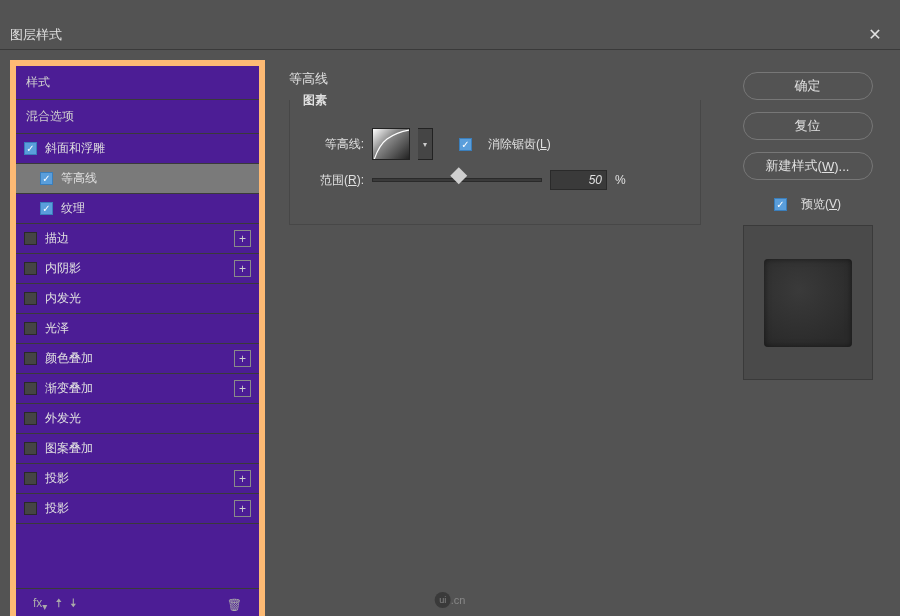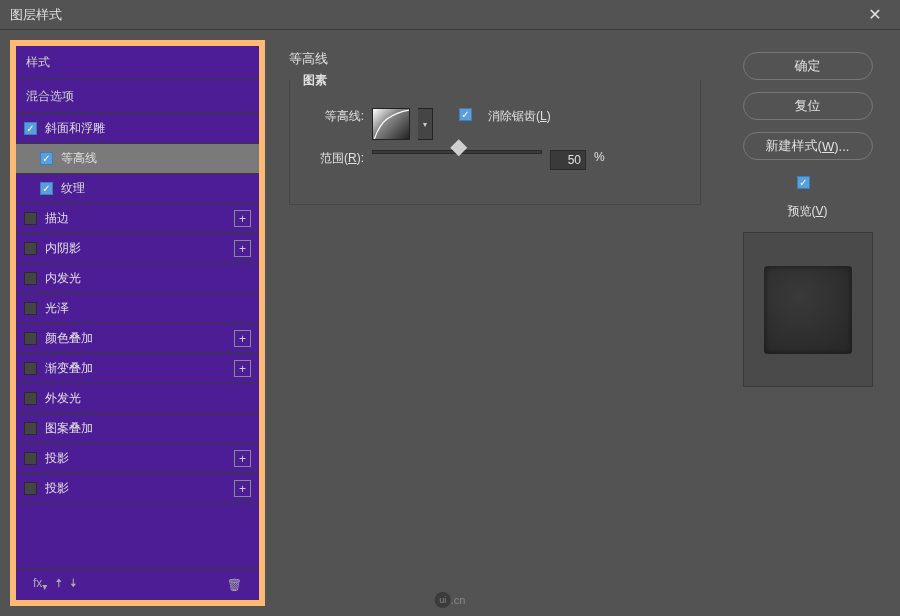--- a/index.html
+++ b/index.html
@@ -7,21 +7,21 @@
   width: 900px; height: 616px;
   background: #535353;
   font-family: "Microsoft YaHei", Arial, sans-serif;
   font-size: 12px; color: #e0e0e0;
   overflow: hidden;
 }
 .titlebar {
   height: 30px; background: #535353;
   border-bottom: 1px solid #3a3a3a;
   display: flex; align-items: center;
-  padding: 0 10px; justify-content: space-between;
+  padding: 0 10px; justify-content: space-between; margin-top: 20px;
 }
 .titlebar .title { color: #e0e0e0; font-size: 13px; }
 .titlebar .close {
   width: 30px; height: 30px; display: flex;
   align-items: center; justify-content: center;
   cursor: pointer; font-size: 16px; color: #e0e0e0;
 }
 .content { display: flex; height: 586px; padding: 10px; gap: 10px; }
 
 
@@ -75,21 +75,21 @@
   border: 1px solid #474747; border-top: none;
   position: relative; padding: 18px 14px 24px 14px;
   margin-top: 12px;
 }
 .group-label {
   position: absolute; top: -8px; left: 10px;
   color: #e0e0e0; background: #535353;
   padding: 0 3px;
   font-weight: bold;
 }
-.row { display: flex; align-items: flex-start; margin: 10px 0; gap: 8px; }
+.row { display: flex; align-items: center; margin: 10px 0; gap: 8px; }
 .row-label { width: 60px; text-align: right; }
 .contour-swatch {
   width: 38px; height: 32px; border: 1px solid #222;
   background: linear-gradient(135deg, #fff 0%, #888 40%, #222 100%);
   position: relative; overflow: hidden;
 }
 .contour-swatch svg { position: absolute; top: 0; left: 0; }
 .contour-dd {
   width: 15px; height: 32px; border: 1px solid #222;
   border-left: none; background: #454545;
@@ -99,37 +99,37 @@
 .slider-track {
   width: 170px; height: 4px; background: #3a3a3a;
   border: 1px solid #2a2a2a; position: relative;
 }
 .slider-thumb {
   position: absolute; top: -5px; width: 12px; height: 12px;
   background: #cfcfcf; transform: rotate(45deg) translateX(-50%);
   left: 50%; cursor: pointer;
 }
 .num-input {
-  width: 36px; height: 20px; background: #3a3a3a;
+  width: 57px; height: 20px; background: #3a3a3a;
   border: 1px solid #2a2a2a; color: #e0e0e0;
-  text-align: right; padding: 0 4px; font-size: 12px;
+  text-align: right; padding: 0 4px; font-size: 12px; font-style: italic;
 }
 
 
 .right-panel {
   flex: 1; padding: 12px 8px;
   display: flex; flex-direction: column; align-items: center; gap: 12px;
 }
 .btn {
   width: 130px; height: 28px; border-radius: 14px;
   border: 1px solid #777; background: #535353;
   color: #e0e0e0; display: flex; align-items: center;
   justify-content: center; cursor: pointer; font-size: 13px;
 }
-.preview-chk-row { display: flex; align-items: center; gap: 14px; margin-top: 4px; flex-direction: column; }
+.preview-chk-row { display: flex; align-items: center; gap: 6px; margin-top: 4px; }
 .preview-box {
   width: 130px; height: 155px; background: #4a4a4a;
   border: 1px solid #3a3a3a;
   display: flex; align-items: center; justify-content: center;
 }
 .preview-inner {
   width: 88px; height: 88px;
   background: radial-gradient(circle at 40% 35%, #3a3a3a, #2a2a2a 80%);
   border-radius: 4px;
   box-shadow: inset 0 0 6px rgba(0,0,0,.5);

